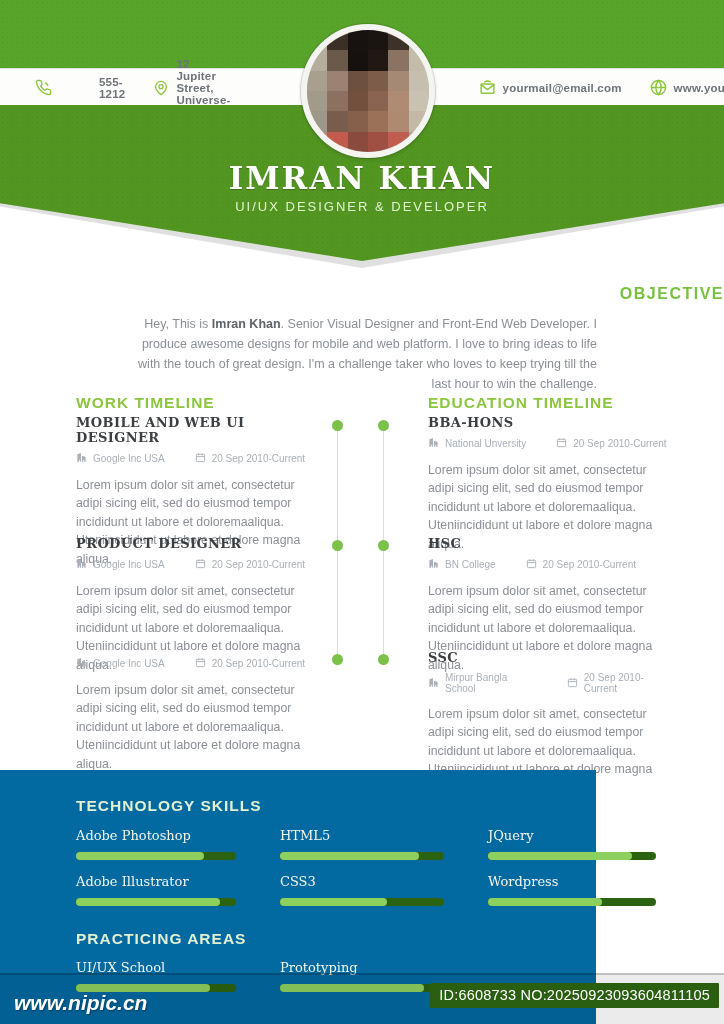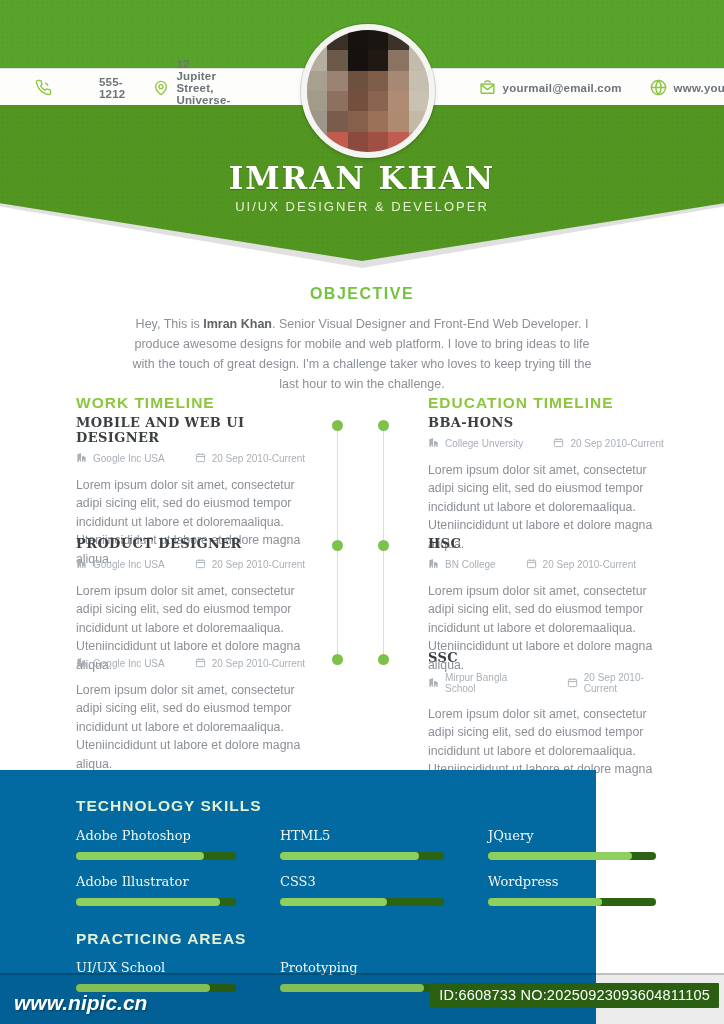--- a/index.html
+++ b/index.html
@@ -38,21 +38,21 @@
   .photo svg{display:block;width:100%;height:100%;}
 
   
   .name{position:absolute;top:160px;left:0;width:724px;text-align:center;z-index:4;
     font-family:"DejaVu Serif","Liberation Serif",serif;font-weight:bold;font-size:31px;color:#ffffff;
     letter-spacing:2px;text-shadow:0 1px 1px rgba(0,0,0,0.25);}
   .role{position:absolute;top:199px;left:0;width:724px;text-align:center;z-index:4;
     font-size:13px;color:#e2f3cf;letter-spacing:2px;}
 
   
-  .objective{position:absolute;top:285px;left:0;width:724px;text-align:center;}
+  .objective{position:absolute;top:285px;left:0;width:724px;text-align:right;}
   .objective h2{margin:0 0 11px 0;font-size:16px;letter-spacing:1.5px;color:#76c13e;font-weight:bold;}
   .objective p{margin:0 auto;width:470px;font-size:12.5px;line-height:1.6;color:#8b9097;}
   .objective b{color:#5f6468;}
 
   
   .timelines{position:absolute;top:388px;left:0;width:724px;height:382px;}
   .tl-heading{position:absolute;font-size:15.5px;font-weight:bold;color:#8cc63f;letter-spacing:1px;}
   .tl-heading.work{left:76px;top:6px;}
   .tl-heading.edu{left:428px;top:6px;}
   .tl-line{position:absolute;top:37px;width:1px;height:236px;background:#ddddd9;}
@@ -247,21 +247,21 @@
       </div>
       <div class="e-desc">Lorem ipsum dolor sit amet, consectetur adipi sicing elit, sed do eiusmod tempor incididunt ut labore et doloremaaliqua. Uteniincididunt ut labore et dolore magna aliqua.</div>
     </div>
 
     <div class="entry edu-col" style="top:27px;">
       <div class="e-title">BBA-HONS</div>
       <div class="e-meta">
         <span><svg width="11" height="11" viewBox="0 0 24 24" fill="#a9b0b7">
               <path d="M3 21V5l8-3v19h-2v-4H7v4H3zm10 0V8l8 3v10h-3v-4h-2v4h-3zM6 8h2v2H6V8zm0 4h2v2H6v-2z"></path>
             </svg></span>
-        <span>College Unversity</span>
+        <span>National Unversity</span>
         <span class="gap"></span>
         <span><svg width="11" height="11" viewBox="0 0 24 24" fill="none" stroke="#a9b0b7" stroke-width="2">
               <rect x="3" y="5" width="18" height="16" rx="2"></rect>
               <path d="M3 10h18M8 3v4M16 3v4"></path>
             </svg></span>
         <span>20 Sep 2010-Current</span>
       </div>
       <div class="e-desc">Lorem ipsum dolor sit amet, consectetur adipi sicing elit, sed do eiusmod tempor incididunt ut labore et doloremaaliqua. Uteniincididunt ut labore et dolore magna aliqua.</div>
     </div>
     <div class="entry edu-col" style="top:148px;">

